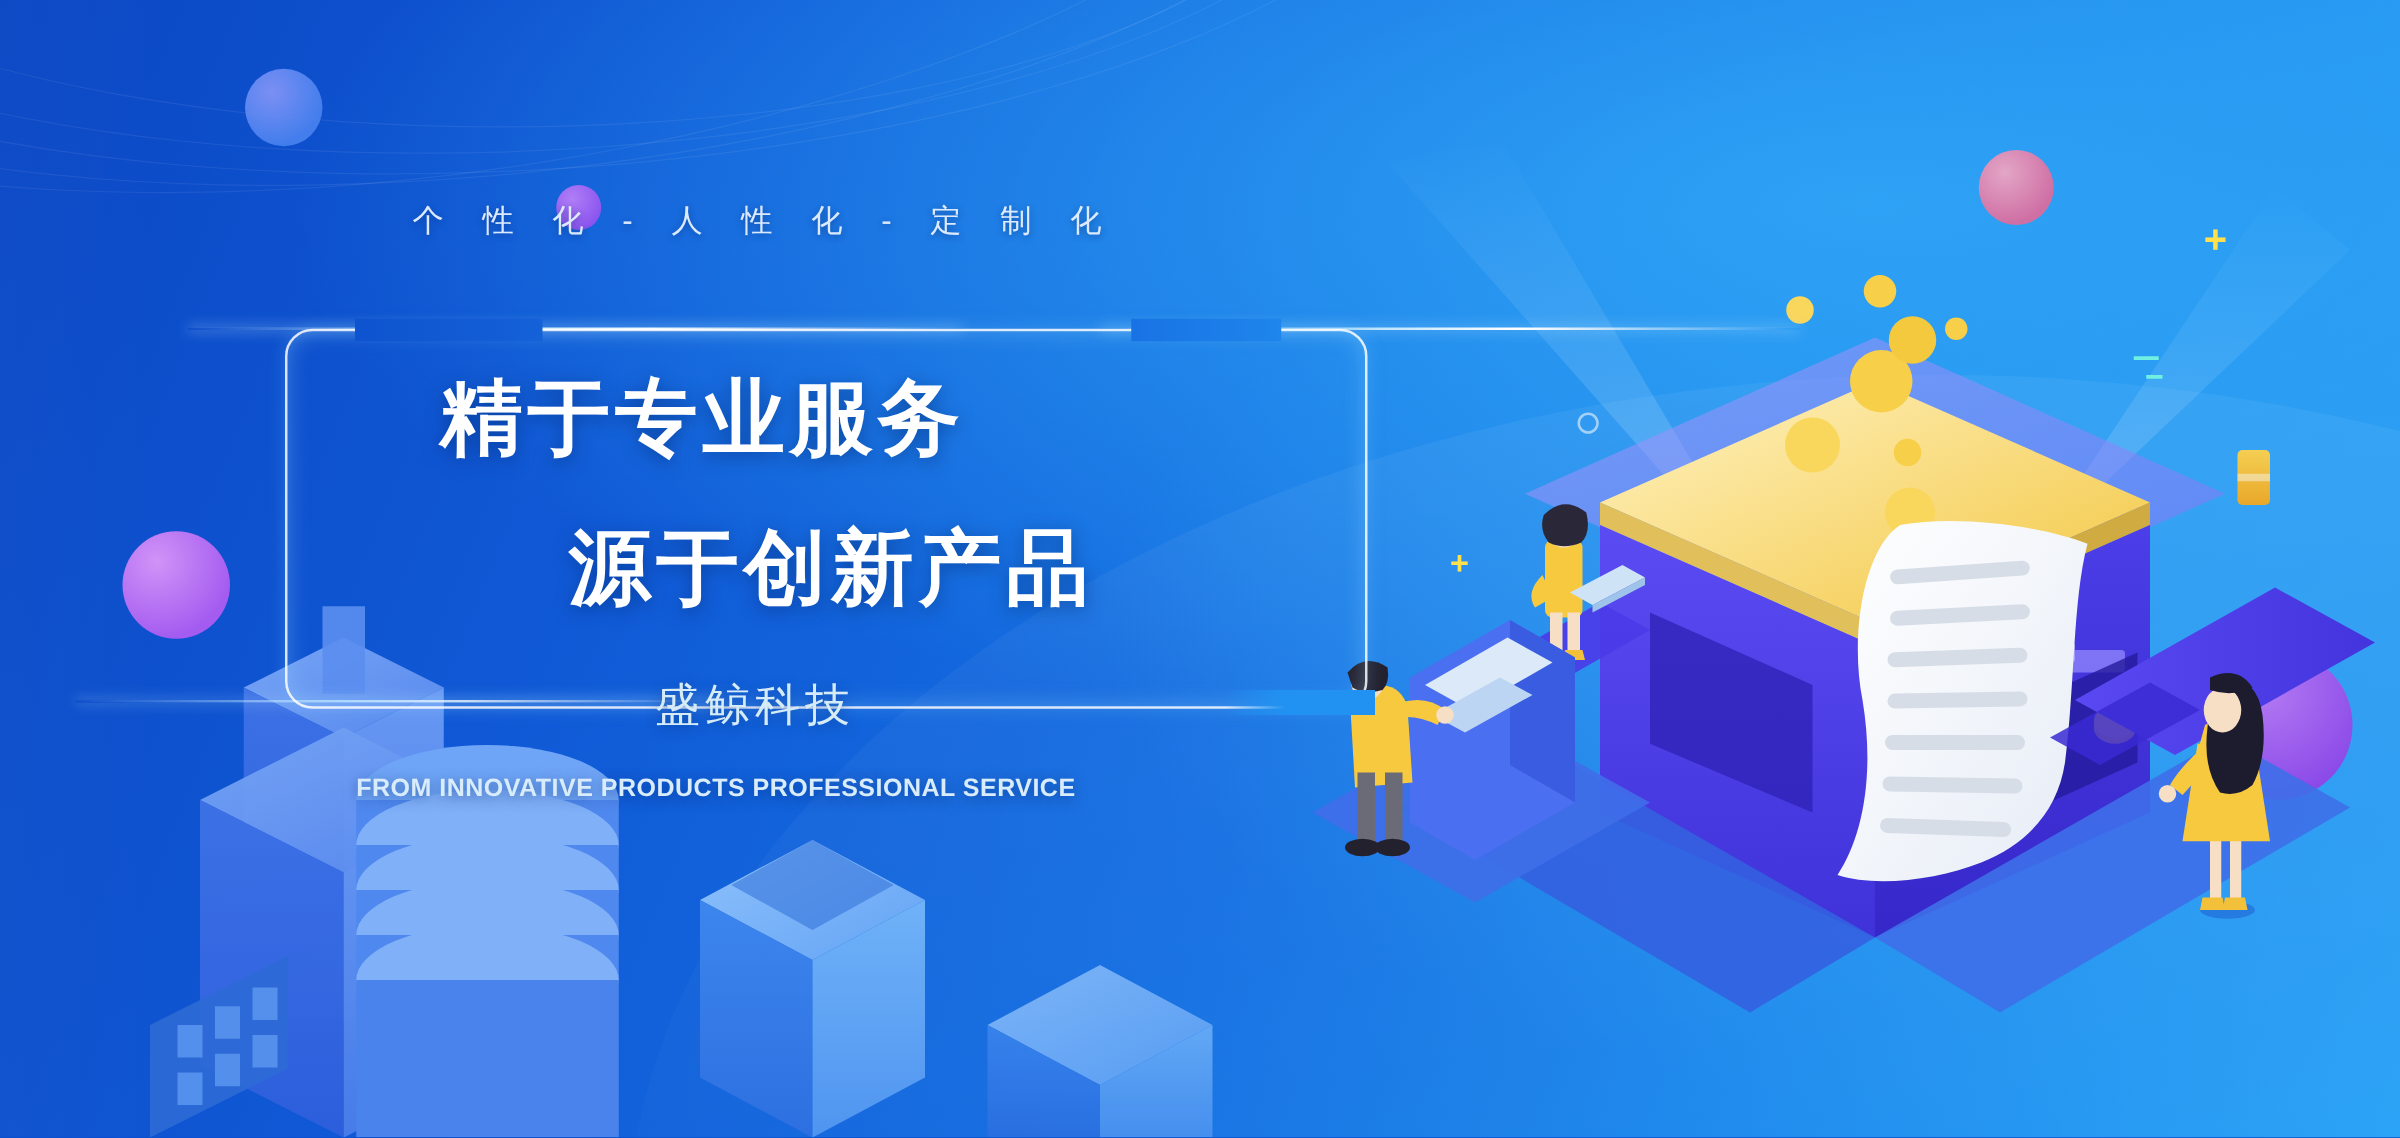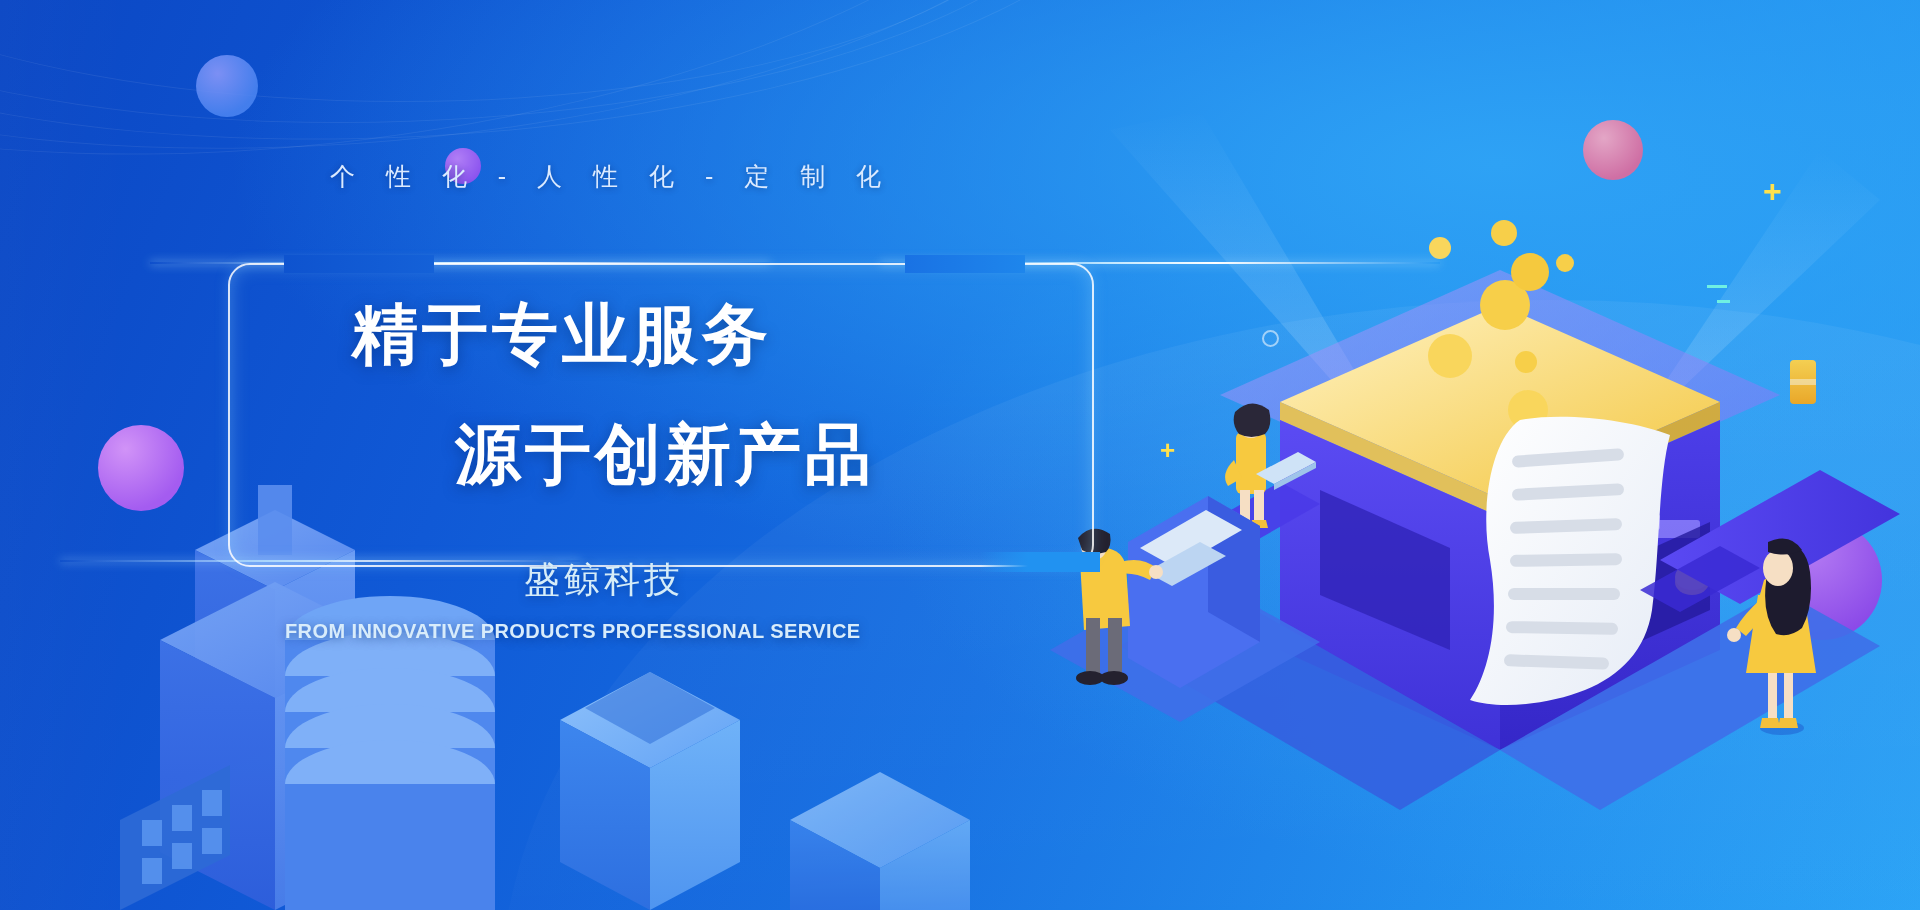--- a/index.html
+++ b/index.html
@@ -125,21 +125,20 @@
     position:absolute;left:455px;top:410px;
     font-size:66px;font-weight:700;letter-spacing:4px;
     text-shadow:0 3px 14px rgba(0,40,110,.5);
     white-space:nowrap;
   }
   .company{
     position:absolute;left:524px;top:540px;
     color:#d5ecf8;font-size:36px;letter-spacing:4px;
     text-shadow:0 2px 10px rgba(0,40,110,.45);
     white-space:nowrap;
-    margin-top:16px;
   }
   .english{
     position:absolute;left:285px;top:620px;
     color:#d8ecfb;font-size:20px;font-weight:700;letter-spacing:.4px;
     text-shadow:0 2px 10px rgba(0,40,110,.5);
     white-space:nowrap;
   }
 </style>
 </head>
 <body>

